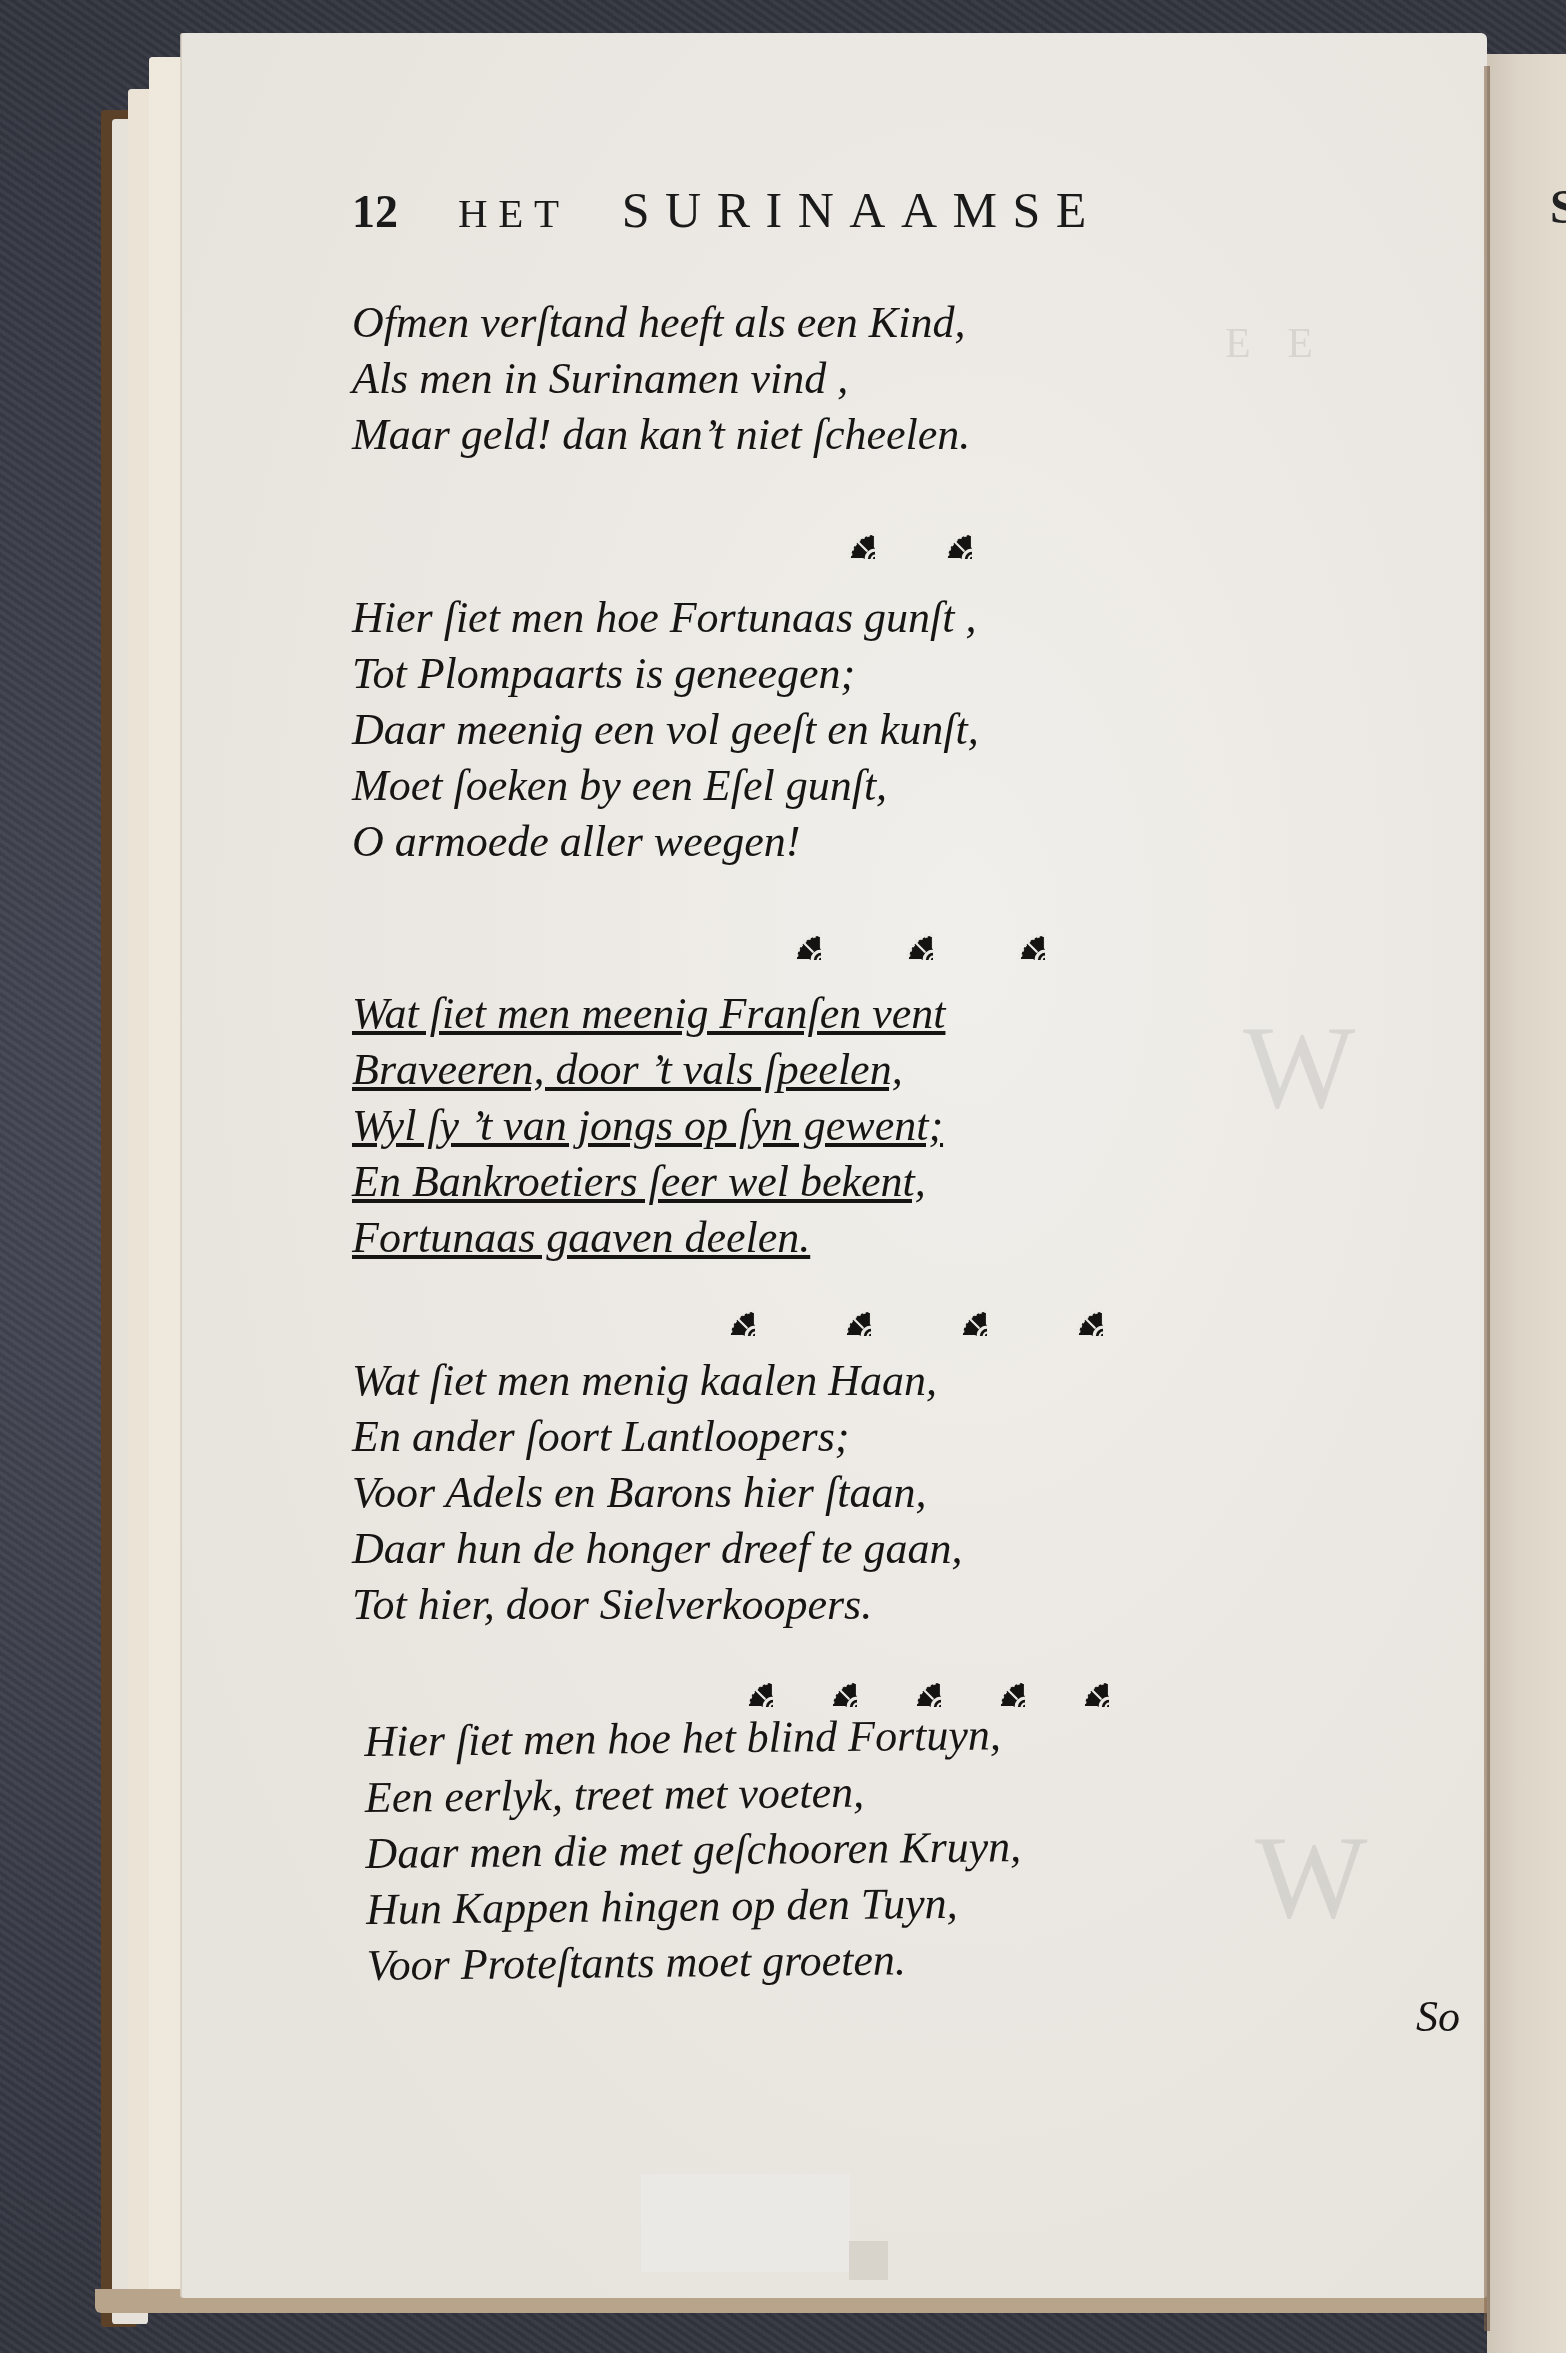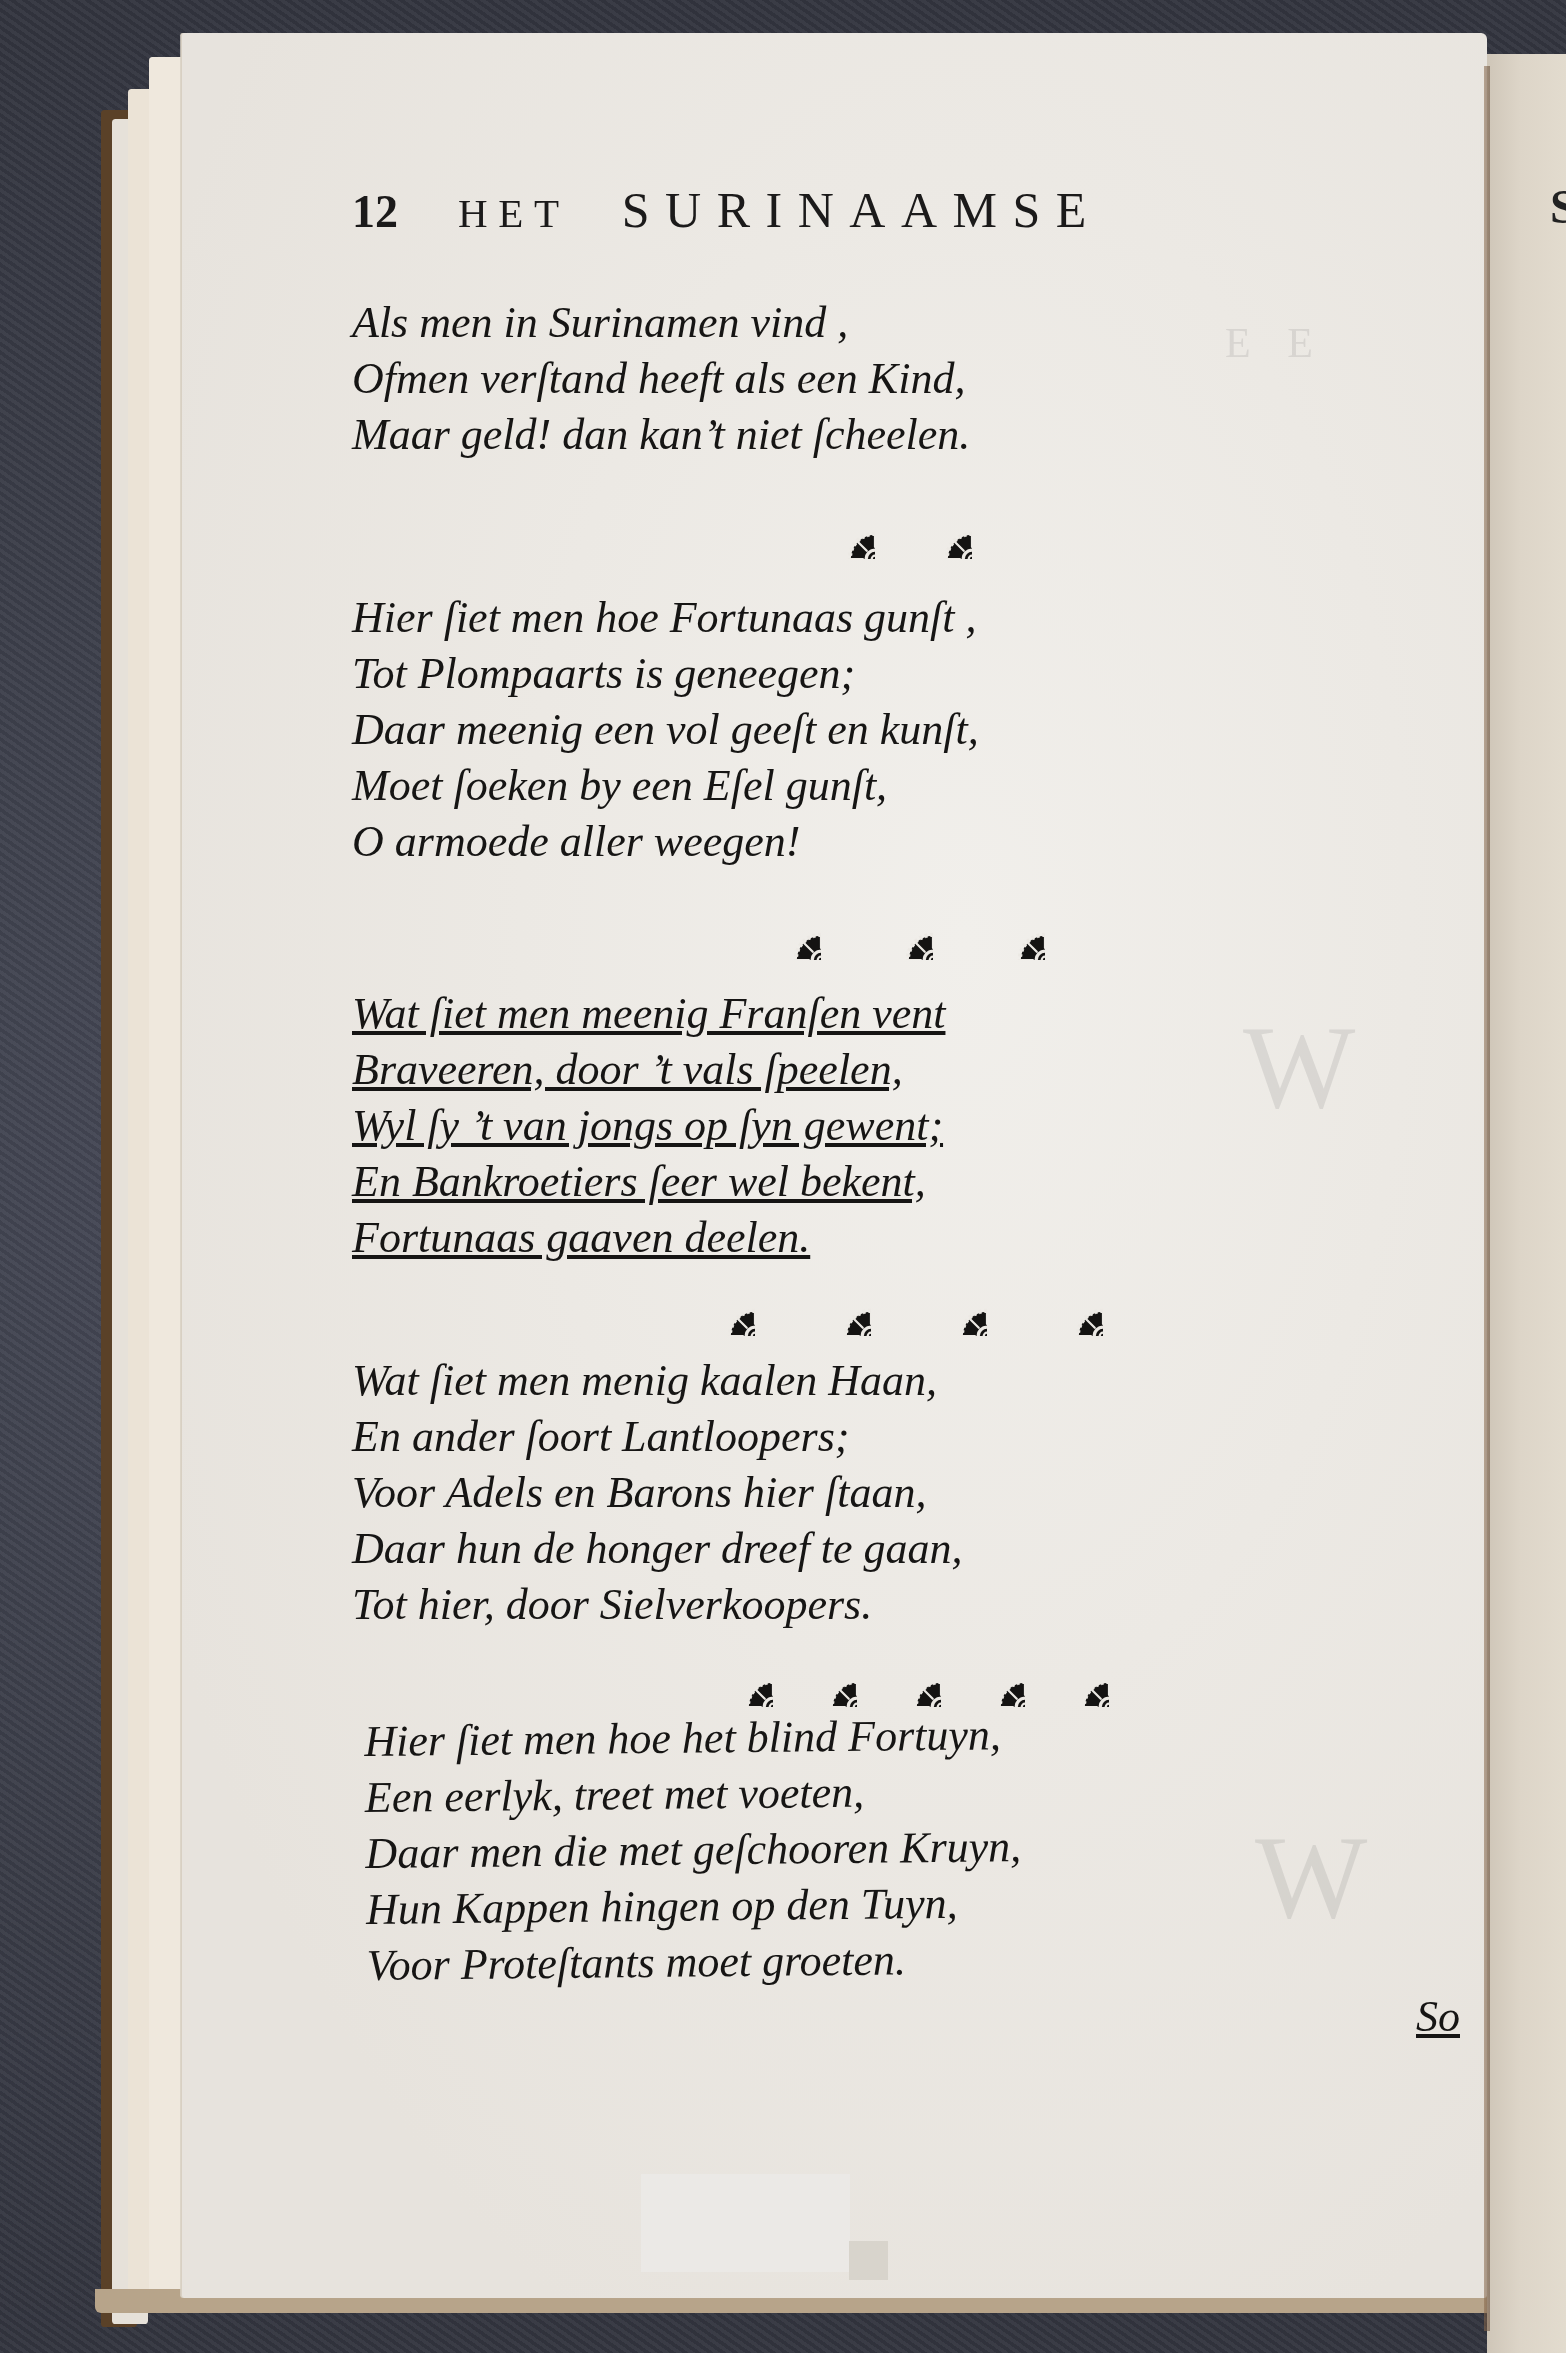--- a/index.html
+++ b/index.html
@@ -40,21 +40,21 @@
     position:absolute; left:352px; top:181px; width:989px; height:72px;
     display:flex; align-items:baseline; color:#1b1a1a;
   }
   .folio { font-size:46px; font-weight:bold; margin-right:60px; }
   .title { font-size:50px; letter-spacing:15.5px; }
   .title .sc { font-size:41px; }
   .stanza { position:absolute; left:352px; font-style:italic; font-size:44px; line-height:56px; color:#161514; }
   .stanza .line { display:block; white-space:nowrap; }
   .ornaments { position:absolute; display:flex; gap:42px; }
   .rosette { width:55px; height:55px; display:block; }
-  .catchword { position:absolute; left:1416px; top:1991px; font-style:italic; font-size:44px; color:#161514;text-decoration:underline; }
+  .catchword { position:absolute; left:1416px; top:1991px; font-style:italic; font-size:44px; color:#161514; }
   .redaction { position:absolute; background:#ebe9e6; }
 </style>
 </head>
 <body>
 
 <div class="edge edge-cover"></div>
 <div class="edge edge-leaf1"></div>
 <div class="edge edge-leaf2"></div>
 <div class="edge edge-leaf3"></div>
 <div class="bottom-strip"></div>
@@ -70,22 +70,22 @@
 
 <div class="running-head">
   <span class="folio">12</span>
   <span class="title">
     <span class="sc" style="text-transform:uppercase;letter-spacing:10.7px;margin-right:24px;margin-top:44px;">Het</span>
     <span>SURINAAMSE</span>
   </span>
 </div>
 
 <div class="stanza" style="top:295px;">
+  <span class="line">Ofmen verſtand heeft als een Kind,</span>
   <span class="line">Als men in Surinamen vind ,</span>
-  <span class="line">Ofmen verſtand heeft als een Kind,</span>
   <span class="line">Maar geld! dan kan’t niet ſcheelen.</span>
 </div>
 
 <div class="ornaments" style="left:820px;top:504px;">
   <svg class="rosette" viewBox="-50 -50 100 100">
       <use href="#rose"></use>
     </svg>
   <svg class="rosette" viewBox="-50 -50 100 100">
       <use href="#rose"></use>
     </svg>

